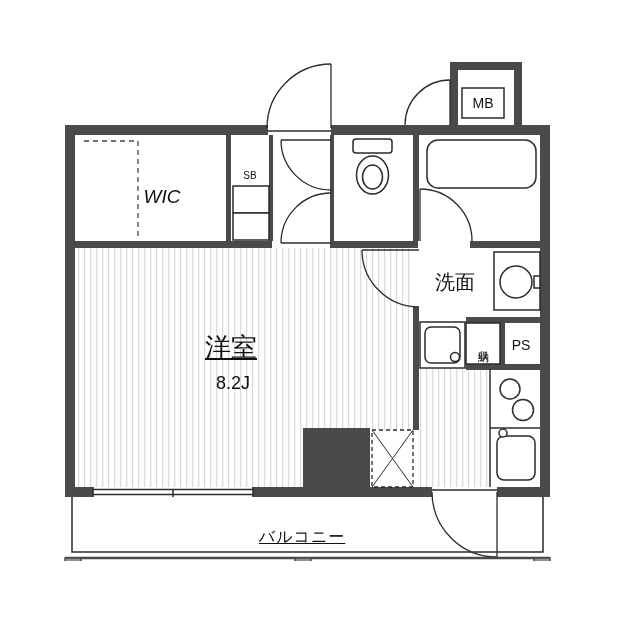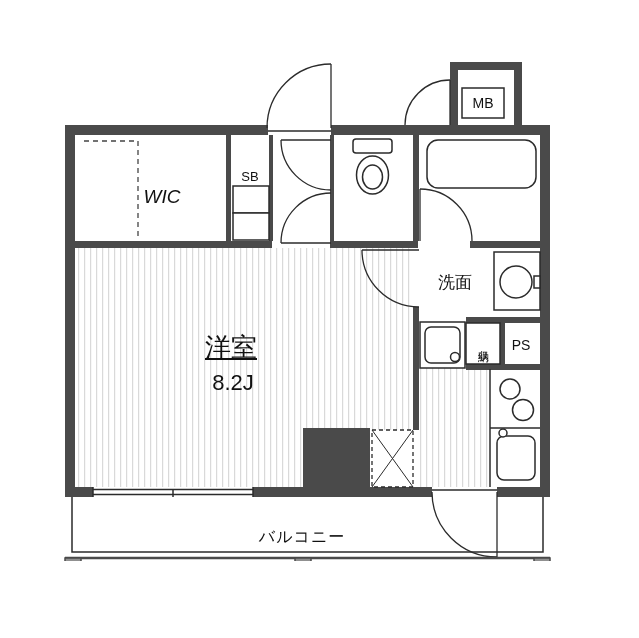--- a/index.html
+++ b/index.html
@@ -158,21 +158,21 @@
   <g>
     <line x1="65" y1="558" x2="550" y2="558" stroke="#4a4a4a" stroke-width="2.5"></line>
     <rect x="65" y="558" width="16" height="17" fill="#909090" stroke="#4a4a4a" stroke-width="1.5"></rect>
     <rect x="295" y="558" width="16" height="17" fill="#909090" stroke="#4a4a4a" stroke-width="1.5"></rect>
     <rect x="534" y="558" width="16" height="17" fill="#909090" stroke="#4a4a4a" stroke-width="1.5"></rect>
   </g>
 </svg>
 
 <div class="label" style="left:483px;top:103px;font-size:14px;">MB</div>
 <div class="label" style="left:162px;top:196px;font-size:19px;font-style:italic;">WIC</div>
-<div class="label" style="left:250px;top:176px;font-size:13px;">SB</div>
-<div class="label" style="left:455px;top:282px;font-size:17px;">洗面</div>
+<div class="label" style="left:250px;top:176px;font-size:10px;">SB</div>
+<div class="label" style="left:455px;top:282px;font-size:20px;">洗面</div>
 <div class="label" style="left:231px;top:347px;font-size:26px;text-decoration:underline;">洋室</div>
-<div class="label" style="left:233px;top:383px;font-size:22px;">8.2J</div>
+<div class="label" style="left:233px;top:383px;font-size:18px;">8.2J</div>
 <div class="label vertical" style="left:483px;top:343px;font-size:11px;">収納</div>
 <div class="label" style="left:521px;top:345px;font-size:14px;">PS</div>
-<div class="label" style="left:302px;top:537px;font-size:16px;letter-spacing:1px;">バルコニー</div>
+<div class="label" style="left:302px;top:537px;font-size:16px;letter-spacing:1px;text-decoration:underline;">バルコニー</div>
 
 </div>
 
 </body></html>

